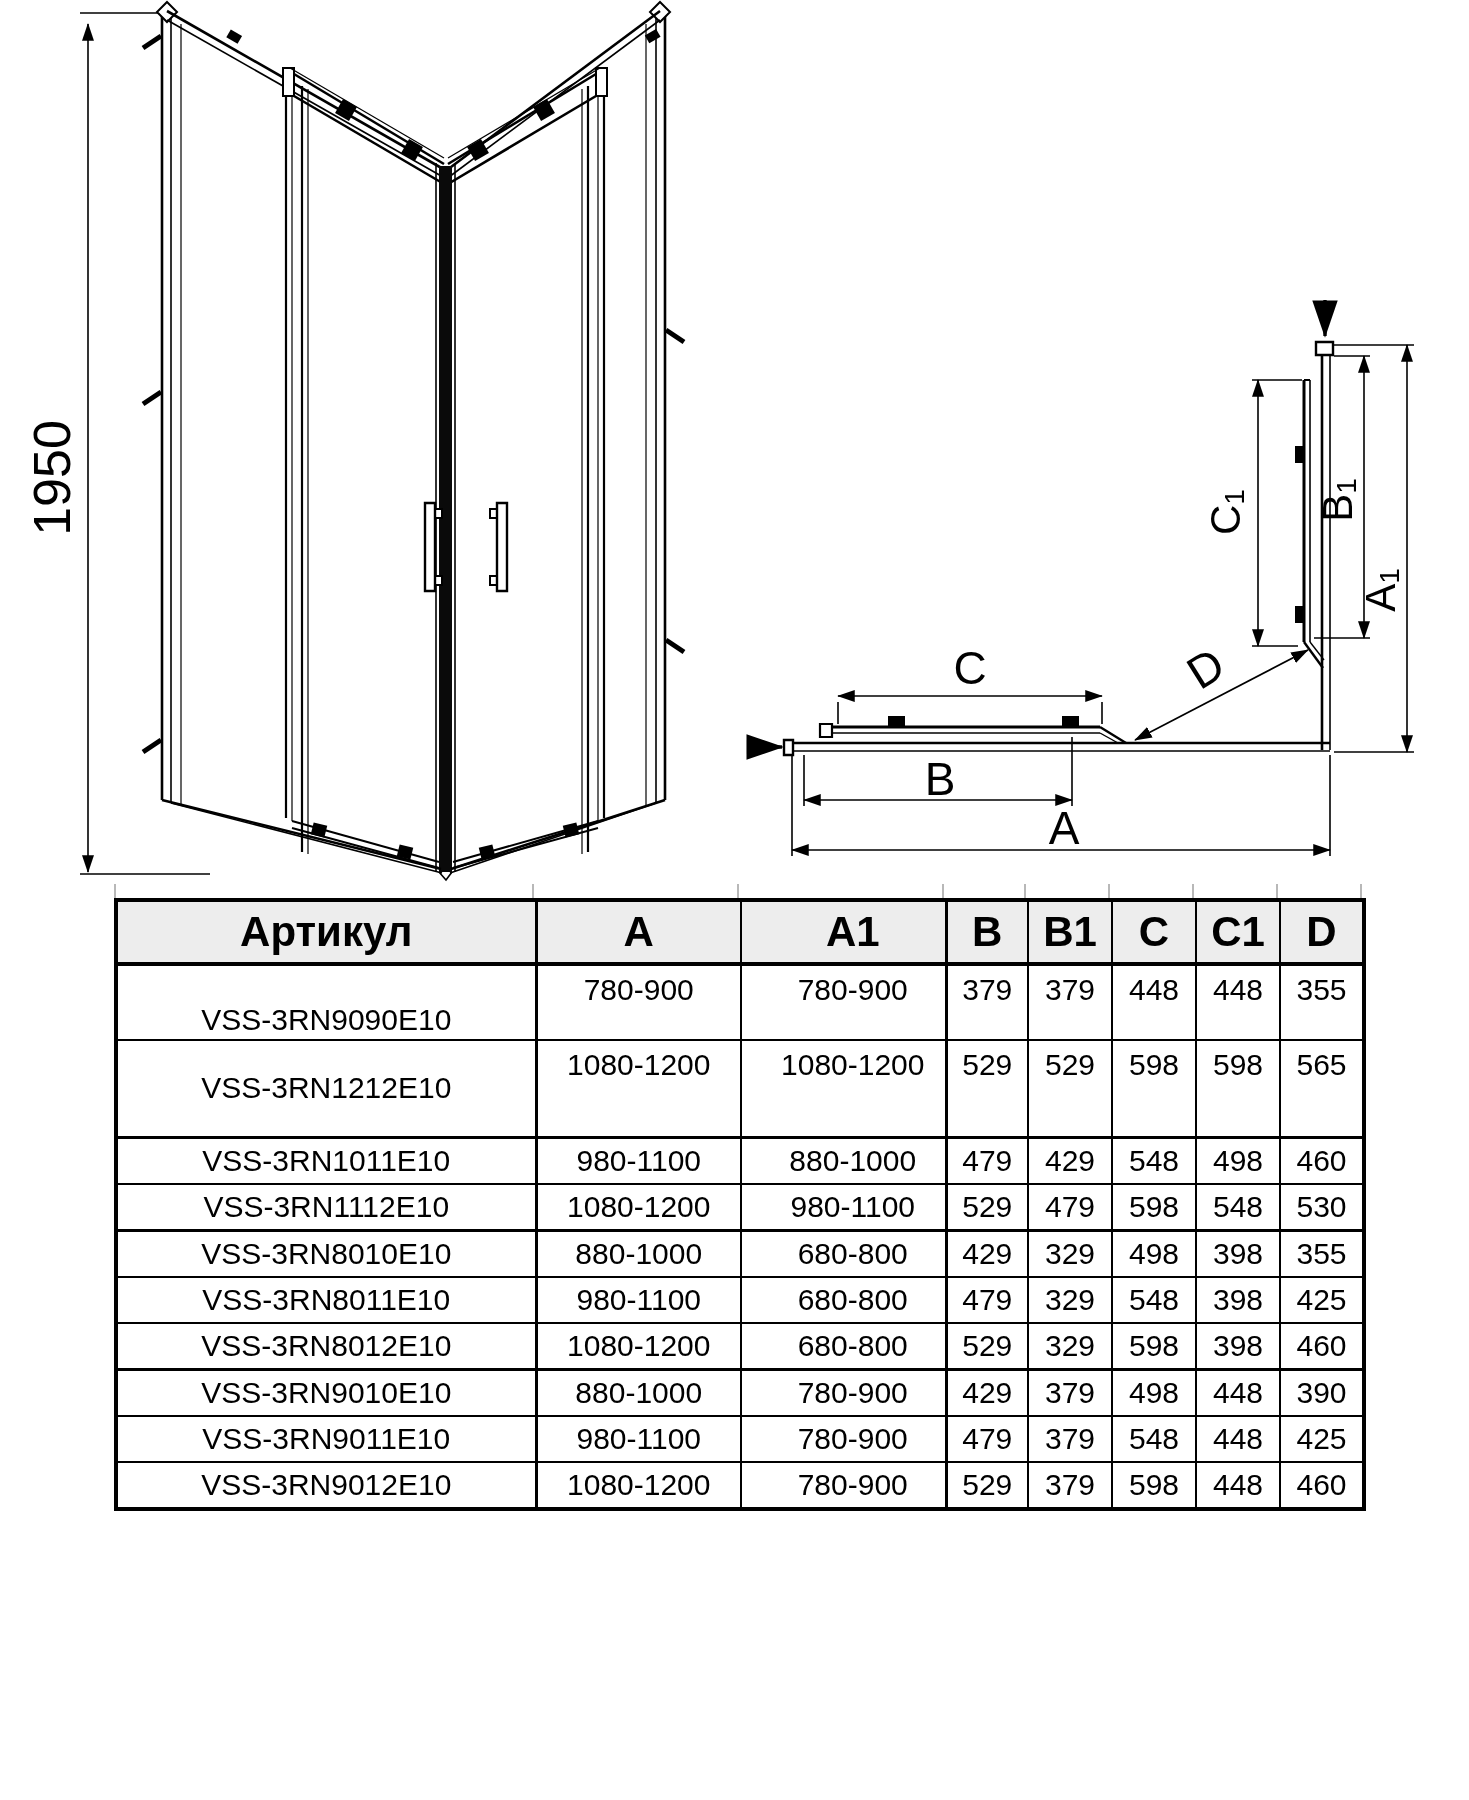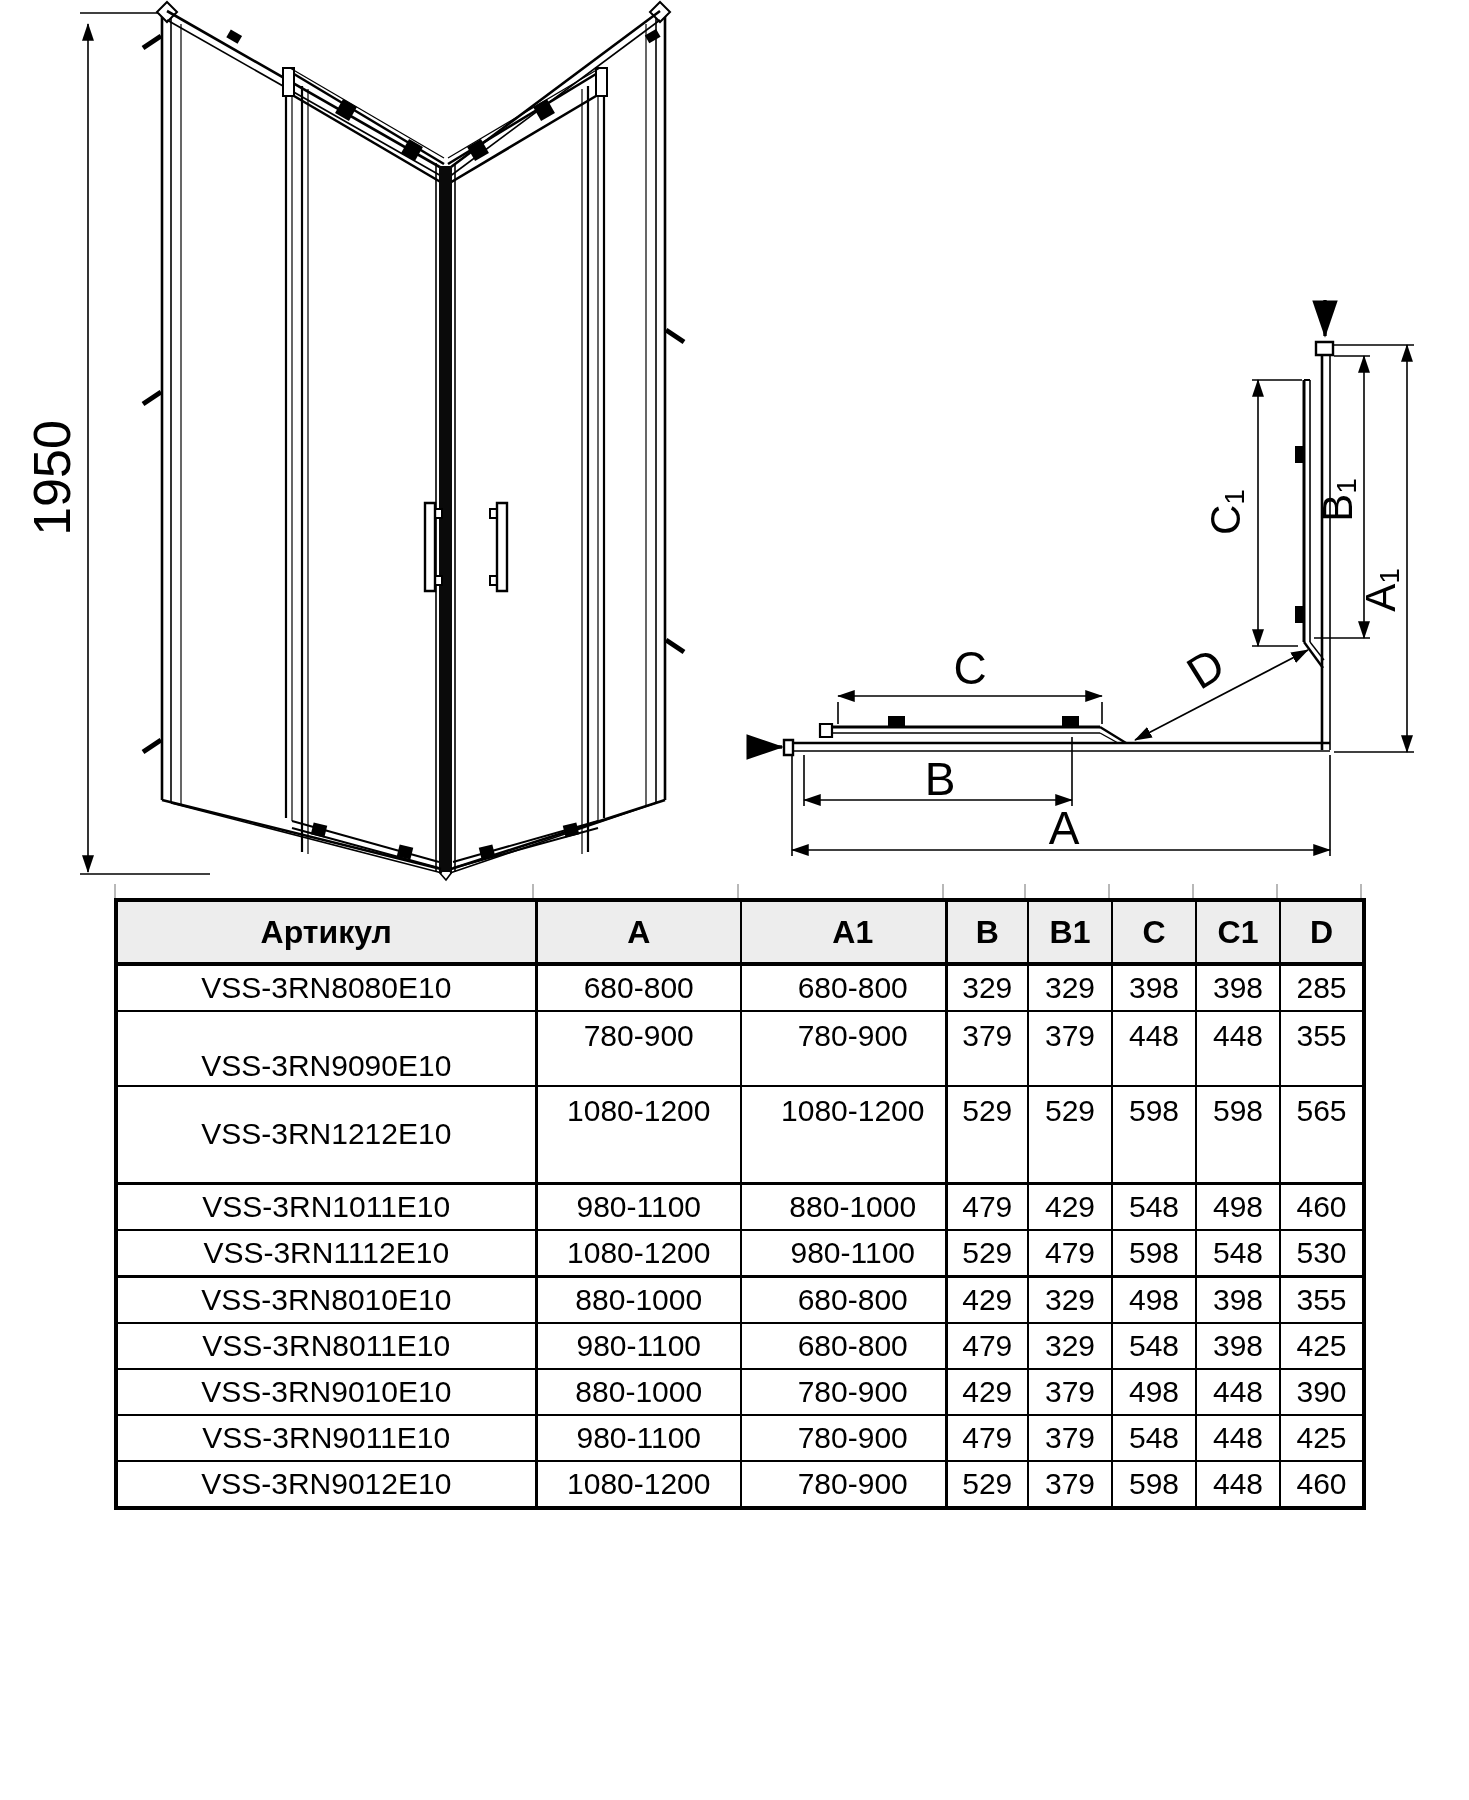--- a/index.html
+++ b/index.html
@@ -14,21 +14,21 @@
   .grid-strip{display:flex;width:100%;box-sizing:border-box;}
   .grid-strip span{box-sizing:border-box;border-right:2px solid #b8b8b8;height:100%;}
   .grid-strip span:first-child{border-left:2px solid #b8b8b8;}
   .strip-top{height:14px;}
   .c0{flex:0 0 420px;} .c1{flex:0 0 205px;} .c2{flex:0 0 205px;}
   .c3{flex:0 0 82px;} .c4{flex:0 0 84px;} .c5{flex:0 0 84px;} .c6{flex:0 0 84px;} .c7{flex:0 0 84px;}
 
   table.spec{border-collapse:collapse;table-layout:fixed;width:100%;border:4px solid #000;}
   table.spec th,table.spec td{border:2px solid #000;text-align:center;vertical-align:middle;
       font-size:30px;line-height:1.15;padding:2px 2px;overflow:hidden;white-space:nowrap;}
-  table.spec th{background:#ededed;font-weight:bold;font-size:32px;height:56px;border-bottom-width:4px;}
+  table.spec th{background:#ededed;font-weight:bold;font-size:42px;height:56px;border-bottom-width:4px;}
   table.spec th:nth-child(1),table.spec td:nth-child(1){border-right-width:3px;}
   table.spec th:nth-child(3),table.spec td:nth-child(3){border-right-width:3px;padding-left:21px;}
   tr.rh44 td{height:40px;}
   tr.rh68 td{height:64px;}
   tr.rh90 td{height:86px;}
   tr.rh68 td:not(:first-child),tr.rh90 td:not(:first-child){vertical-align:top;padding-top:7px;}
   tr.rh68 td:first-child{vertical-align:bottom;}
   tr.thick-b td{border-bottom-width:3px;}
 
   .dim-label{font-family:"Liberation Sans",sans-serif;}
@@ -260,30 +260,20 @@
           <th>A</th>
           <th>A1</th>
           <th>B</th>
           <th>B1</th>
           <th>C</th>
           <th>C1</th>
           <th>D</th>
         </tr>
       </thead>
       <tbody>
-        <tr class="rh44">
-          <td>VSS-3RN8080E10</td>
-          <td>680-800</td>
-          <td>680-800</td>
-          <td>329</td>
-          <td>329</td>
-          <td>398</td>
-          <td>398</td>
-          <td>285</td>
-        </tr>
         <tr class="rh68">
           <td>VSS-3RN9090E10</td>
           <td>780-900</td>
           <td>780-900</td>
           <td>379</td>
           <td>379</td>
           <td>448</td>
           <td>448</td>
           <td>355</td>
         </tr>
@@ -330,20 +320,30 @@
         <tr class="rh44">
           <td>VSS-3RN8011E10</td>
           <td>980-1100</td>
           <td>680-800</td>
           <td>479</td>
           <td>329</td>
           <td>548</td>
           <td>398</td>
           <td>425</td>
         </tr>
+        <tr class="rh44 thick-b">
+          <td>VSS-3RN8012E10</td>
+          <td>1080-1200</td>
+          <td>680-800</td>
+          <td>529</td>
+          <td>329</td>
+          <td>598</td>
+          <td>398</td>
+          <td>460</td>
+        </tr>
         <tr class="rh44">
           <td>VSS-3RN9010E10</td>
           <td>880-1000</td>
           <td>780-900</td>
           <td>429</td>
           <td>379</td>
           <td>498</td>
           <td>448</td>
           <td>390</td>
         </tr>

